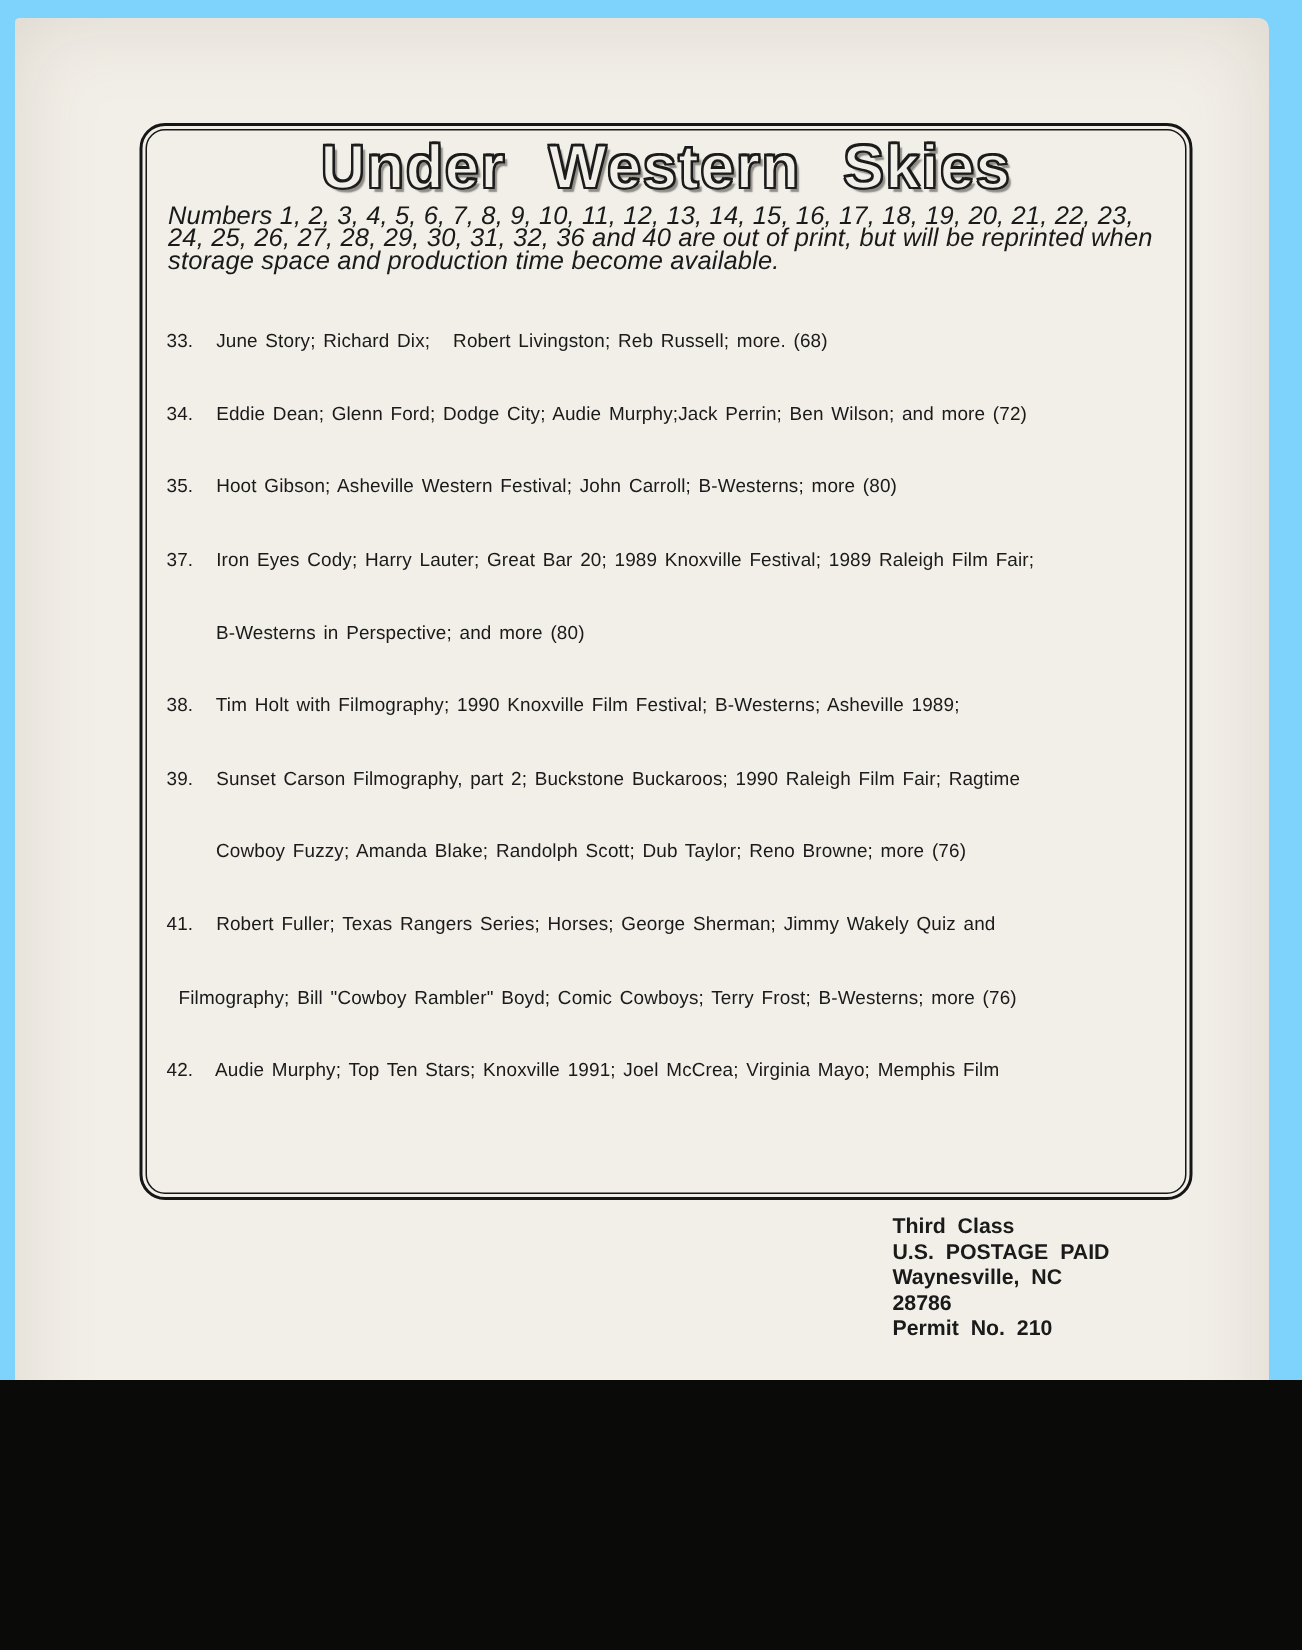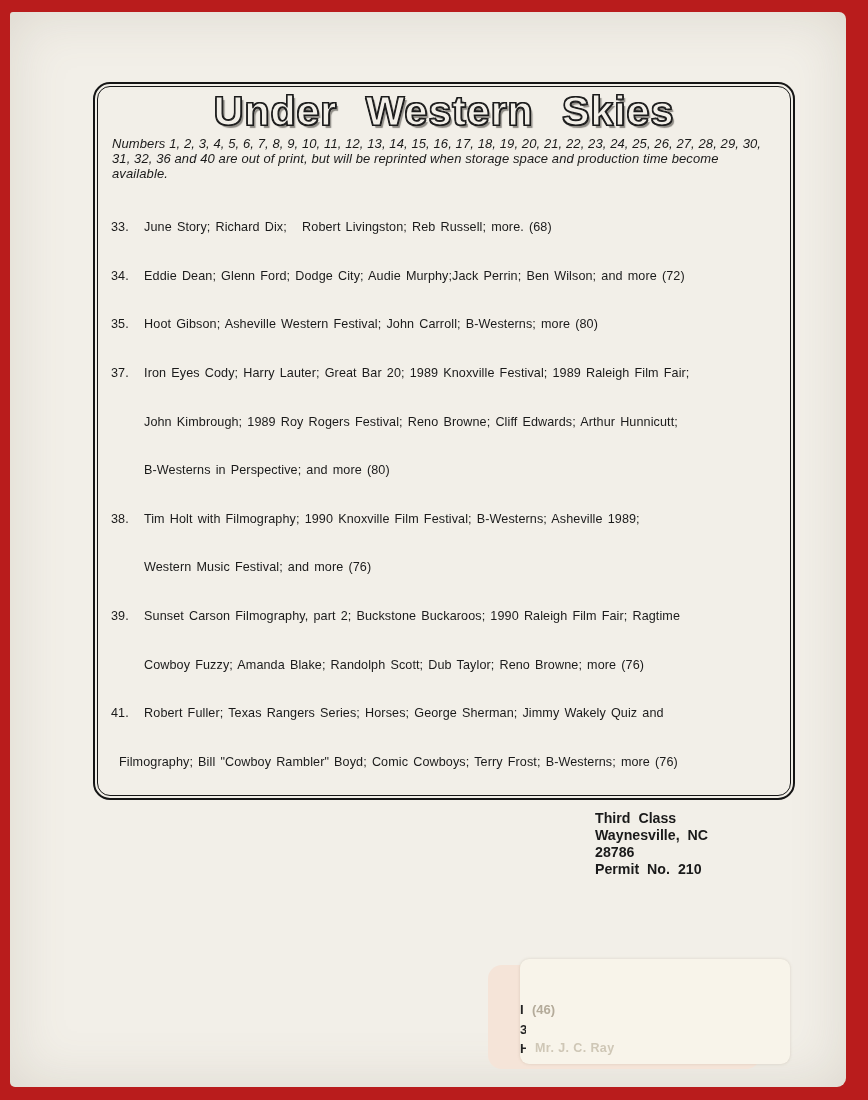--- a/index.html
+++ b/index.html
@@ -1,34 +1,34 @@
 <!DOCTYPE html>
 <html><head>
 <meta charset="utf-8">
 <style>
   * { margin:0; padding:0; box-sizing:border-box; }
   html,body { background:#0a0a09; }
   body { font-family:"Liberation Sans", sans-serif; color:#1a1a1a; }
-  .scan { position:relative; width:868px; height:1100px; background:#b91c1c; overflow:hidden; }
+  .scan { position:relative; width:868px; height:920px; background:#7dd3fc; overflow:hidden; }
   .paper {
     position:absolute; left:10px; top:12px; width:836px; height:1075px;
     background:#f2efe8; border-radius:3px 7px 9px 5px;
     box-shadow: inset 0 0 55px rgba(120,110,90,0.18);
   }
   
   .box { position:absolute; left:83px; top:70px; width:702px; height:718px;
          border:2px solid #161616; border-radius:17px; }
   .box-inner { position:absolute; left:2px; top:2px; right:2px; bottom:2px;
          border:1px solid #161616; border-radius:13px; padding:1px 13px 0 13px; overflow:hidden; }
   .masthead { text-align:center; margin-top:1px; line-height:45px;
         font-size:41px; font-weight:bold; letter-spacing:1px; word-spacing:16px;
         color:#f2efe8; -webkit-text-stroke:1.2px #1c1c1c;
         text-shadow:-1px -1px 0 #1c1c1c, 1px -1px 0 #1c1c1c, -1px 1px 0 #1c1c1c,
                     1px 1px 0 #1c1c1c, 2.5px 3px 1px #8f8c86; }
-  .intro { font-style:italic; font-size:13px; line-height:14.9px; margin:3px 1px 0 1px;
+  .intro { font-style:italic; font-size:17px; line-height:14.9px; margin:3px 1px 0 1px;
            letter-spacing:0.1px; }
   .issues { margin-top:5px; font-weight:normal; font-size:12.6px; line-height:16.2px;
             white-space:pre-wrap; word-spacing:1.5px; letter-spacing:0.1px; }
   .cont-lg { padding-left:33px; }
   .cont-sm { padding-left:8px; }
   
   .sender { position:absolute; left:104px; top:800px; font-weight:bold;
             font-size:14.2px; line-height:16.9px; word-spacing:5px; }
   .sender .tri { font-weight:normal; font-size:13px; letter-spacing:0.4px; word-spacing:0; }
   .postal { position:absolute; left:585px; top:798px; width:240px; text-align:left;
@@ -56,42 +56,41 @@
 
         <div class="masthead">Under Western Skies</div>
 
         <div class="intro">Numbers  1, 2, 3, 4, 5, 6, 7, 8, 9, 10, 11, 12, 13, 14, 15,  16, 17, 18, 19, 20, 21, 22, 23, 24, 25, 26, 27, 28, 29, 30, 31,  32, 36 and  40 are out of print, but will be reprinted when storage space and production time become available.</div>
 
         <div class="issues">
           <div>33.   June Story; Richard Dix;   Robert Livingston; Reb Russell; more. (68)</div>
           <div>34.   Eddie Dean; Glenn Ford; Dodge City; Audie Murphy;Jack Perrin; Ben Wilson; and more (72)</div>
           <div>35.   Hoot Gibson; Asheville Western Festival; John Carroll; B-Westerns; more (80)</div>
           <div>37.   Iron Eyes Cody; Harry Lauter; Great Bar 20; 1989 Knoxville Festival; 1989 Raleigh Film Fair;</div>
-          <div class="cont-lg">John Kimbrough; 1989 Roy Rogers Festival; Reno Browne; Cliff Edwards; Arthur Hunnicutt;</div>
           <div class="cont-lg">B-Westerns in Perspective; and more (80)</div>
           <div>38.   Tim Holt with Filmography; 1990 Knoxville Film Festival; B-Westerns; Asheville 1989;</div>
-          <div class="cont-lg">Western Music Festival; and more (76)</div>
           <div>39.   Sunset Carson Filmography, part 2; Buckstone Buckaroos; 1990 Raleigh Film Fair; Ragtime</div>
           <div class="cont-lg">Cowboy Fuzzy; Amanda Blake; Randolph Scott; Dub Taylor; Reno Browne; more (76)</div>
           <div>41.   Robert Fuller; Texas Rangers Series; Horses; George Sherman; Jimmy Wakely Quiz and</div>
           <div class="cont-sm">Filmography; Bill "Cowboy Rambler" Boyd; Comic Cowboys; Terry Frost; B-Westerns; more (76)</div>
           <div>42.   Audie Murphy; Top Ten Stars; Knoxville 1991; Joel McCrea; Virginia Mayo; Memphis Film</div>
           
           
           
           
           
         </div>
 
       </div>
     </div>
 
 
     <div class="postal">
       <div>Third Class</div>
+      <div>U.S. POSTAGE PAID</div>
       <div>Waynesville, NC</div>
       <div>28786</div>
       <div>Permit No. 210</div>
     </div>
 
     <div class="label-pink"></div>
     <div class="label-white">
       <div class="label-code">(46)</div>
       <div class="edge-marks">
         <div>I</div>

